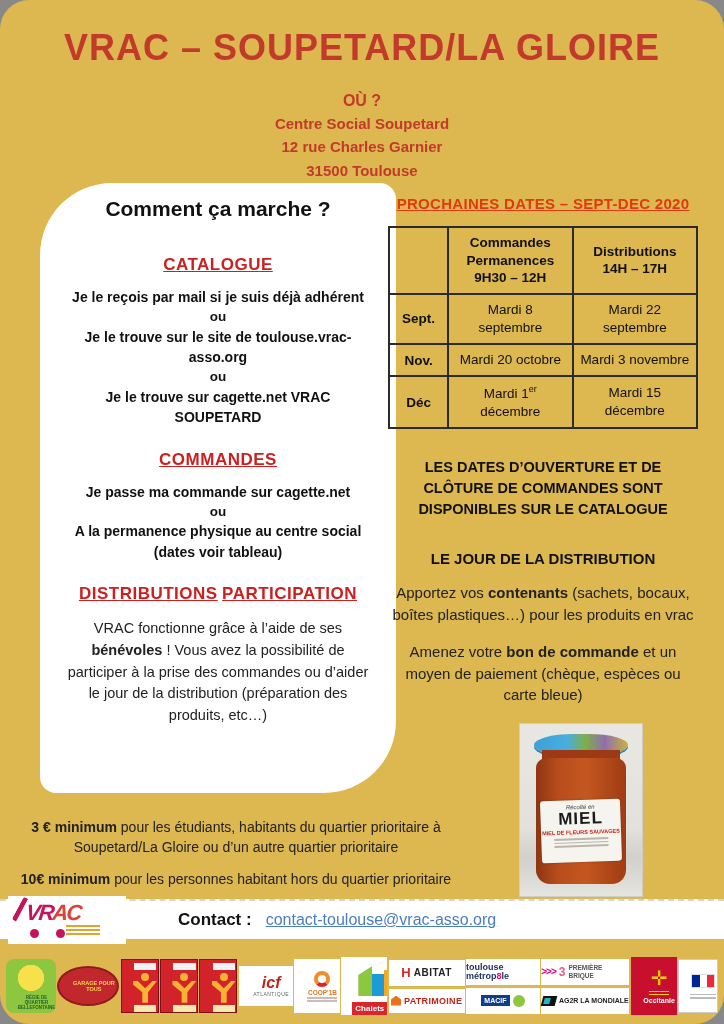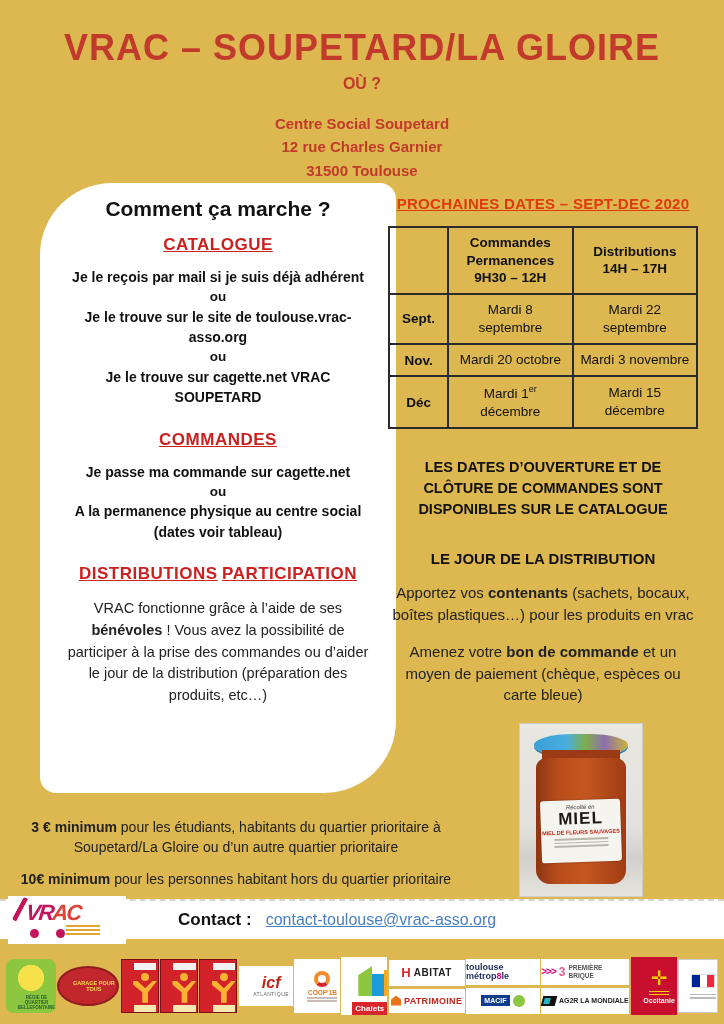--- a/index.html
+++ b/index.html
@@ -1,38 +1,38 @@
 <!DOCTYPE html>
 <html><head>
 <meta charset="utf-8">
 <style>
   * { margin:0; padding:0; box-sizing:border-box; }
   html,body { background:#888; }
   body { font-family:"Liberation Sans", sans-serif; }
   .flyer {
     position:relative; width:724px; height:1024px; margin:0 auto;
-    background:#DDB74F; overflow:hidden; color:#1d1d1d;
+    background:#DDB74F; overflow:hidden; color:#1d1d1d;border-radius:29px;
   }
   
   .title {
     position:absolute; top:26px; left:0; width:100%;
     text-align:center; font-size:36px; font-weight:700;
     color:#C23A2C; letter-spacing:1px; transform:scaleY(1.05);
   }
-  .where { position:absolute; top:75px; left:0; width:100%; text-align:center;
+  .where { position:absolute; top:92px; left:0; width:100%; text-align:center;
     font-size:16px; font-weight:700; color:#C23A2C; }
   .address { position:absolute; top:112px; left:0; width:100%; text-align:center;
     font-size:15px; font-weight:700; color:#C23A2C; line-height:1.55; }
   
   .white-box {
     position:absolute; left:40px; top:183px; width:356px; height:610px;
     background:#ffffff; border-radius:72px 16px 72px 16px;
     padding:14px 24px 0 24px; text-align:center;
   }
-  .box-title { font-size:21px; font-weight:700; color:#111; margin-bottom:4px; }
+  .box-title { font-size:21px; font-weight:700; color:#111; margin-bottom:24px; }
   .sec-heading {
     display:inline-block; font-size:17px; font-weight:700; color:#CC1F1F;
     text-decoration:underline; margin:10px 0 12px 0; letter-spacing:.5px;
   }
   .sec-lines { font-size:14px; font-weight:700; color:#111; line-height:1.45; }
   .sec-lines .ou { font-size:13.5px; }
   .participation-text { font-size:14.5px; font-weight:400; color:#222;
     line-height:1.5; margin-top:2px; }
   .participation-text b { font-weight:700; }
   

